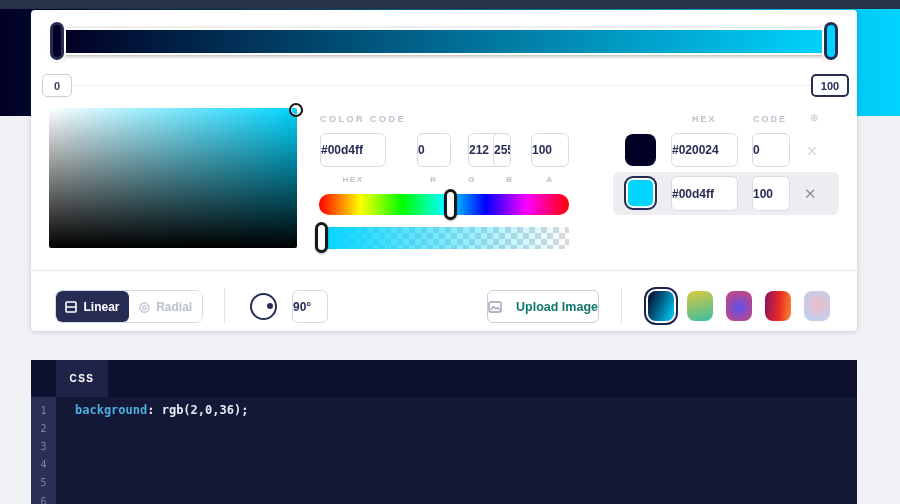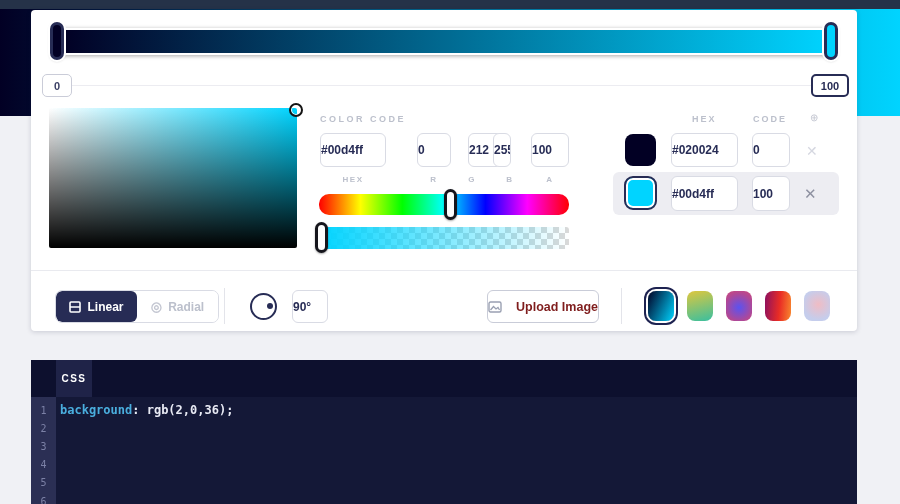--- a/index.html
+++ b/index.html
@@ -107,66 +107,66 @@
   .ipt-row1-stop { left:721px; top:123px; width:38px; }
   .ipt-row2-hex { left:640px; top:166px; width:67px; height:35px; }
   .ipt-row2-stop { left:721px; top:166px; width:38px; height:35px; }
   .x-btn { position:absolute; background:none; border:none; cursor:pointer; font-size:14px; line-height:1; }
   .x-row1 { left:775px; top:134px; color:#d5d7e0; }
   .x-row2 { left:773px; top:176px; color:#8d90a0; font-size:15px; }
 
   
   .card-divider { position:absolute; left:0; top:260px; width:826px; height:1px; background:#e9eaef; }
   .type-toggle {
-    position:absolute; left:24px; top:280px; width:164px; height:33px;
+    position:absolute; left:24px; top:280px; width:148px; height:33px;
     border:1px solid #d9dbe4; border-radius:7px; overflow:hidden; display:flex;
   }
   .type-btn { flex:1; display:flex; align-items:center; justify-content:center; gap:6px;
     font-size:12px; font-weight:bold; border:none; background:#fff; color:#bcc0cc; cursor:pointer;
     font-family:"Liberation Sans", sans-serif; }
   .type-btn.active { background:#272c55; color:#fff; border-radius:6px; }
   .radial-icon { font-size:13px; line-height:1; color:#c3c6d1; }
   .v-div { position:absolute; top:278px; width:1px; height:36px; background:#e3e4ea; }
   .v-div1 { left:193px; } .v-div2 { left:590px; }
   .angle-dial {
     position:absolute; left:219px; top:283px; width:27px; height:27px; border-radius:50%;
     border:2.5px solid #272c55; background:#fff; cursor:pointer;
   }
   .angle-dot { position:absolute; left:15px; top:8px; width:6px; height:6px; border-radius:50%; background:#272c55; }
   .angle-input { left:261px; top:280px; width:36px; height:33px; border-radius:6px; }
   .upload-btn {
     position:absolute; left:456px; top:280px; width:112px; height:33px;
     background:#fff; border:1px solid #c9ccd8; border-radius:6px;
     display:flex; align-items:center; justify-content:center; gap:14px;
-    font-size:12.5px; font-weight:bold; color:#7f1d1d; cursor:pointer;
+    font-size:12.5px; font-weight:bold; color:#0f766e; cursor:pointer;
     font-family:"Liberation Sans", sans-serif;
   }
   .presets { position:absolute; left:617px; top:281px; display:flex; gap:13px; }
   .preset { width:26px; height:30px; border-radius:8px; border:none; cursor:pointer; }
   .preset.selected { box-shadow:0 0 0 2px #fff, 0 0 0 4px #1d2250; }
 
   
   .code-panel {
     position:absolute; left:31px; top:360px; width:826px; height:144px;
     background:#141837; overflow:hidden;
   }
   .code-gutter { position:absolute; left:0; top:0; width:25px; height:144px; background:#2b2f54; }
   .code-header { position:absolute; left:0; top:0; width:826px; height:37px; background:#0d102e; }
   .code-tab {
-    position:absolute; left:25px; top:0; width:36px; height:37px; background:#1f2348;
+    position:absolute; left:25px; top:0; width:52px; height:37px; background:#1f2348;
     color:#fff; font-size:10px; font-weight:bold; letter-spacing:1.5px; border:none; cursor:pointer;
     font-family:"Liberation Sans", sans-serif;
   }
   .compat { position:absolute; right:13px; top:10px; display:flex; align-items:center; gap:8px; cursor:pointer; }
   .compat-box { width:14px; height:14px; border:2px solid #fff; border-radius:4px; background:transparent; cursor:pointer; }
   .compat-label { color:#fff; font-size:12px; font-weight:bold; }
   .code-lines { position:absolute; left:0; top:41px; width:826px; }
   .code-line { display:flex; height:18.2px; align-items:center; }
   .line-num { width:25px; text-align:center; font-size:10px; color:#7c81a6; font-family:"DejaVu Sans Mono", monospace; }
-  .line-text { padding-left:4px; font-family:"DejaVu Sans Mono", monospace; font-size:12px; font-weight:bold; color:#e8eaf4; white-space:pre; }
+  .line-text { padding-left:19px; font-family:"DejaVu Sans Mono", monospace; font-size:12px; font-weight:bold; color:#e8eaf4; white-space:pre; }
   .kw { color:#4aaede; }
 
   .icon-svg { display:block; }
 </style>
 </head>
 <body>
 
 <div class="top-strip"></div>
 <div class="gradient-band" style="background: linear-gradient(90deg, rgb(2, 0, 36) 0%, rgb(0, 212, 255) 100%);"></div>
 

